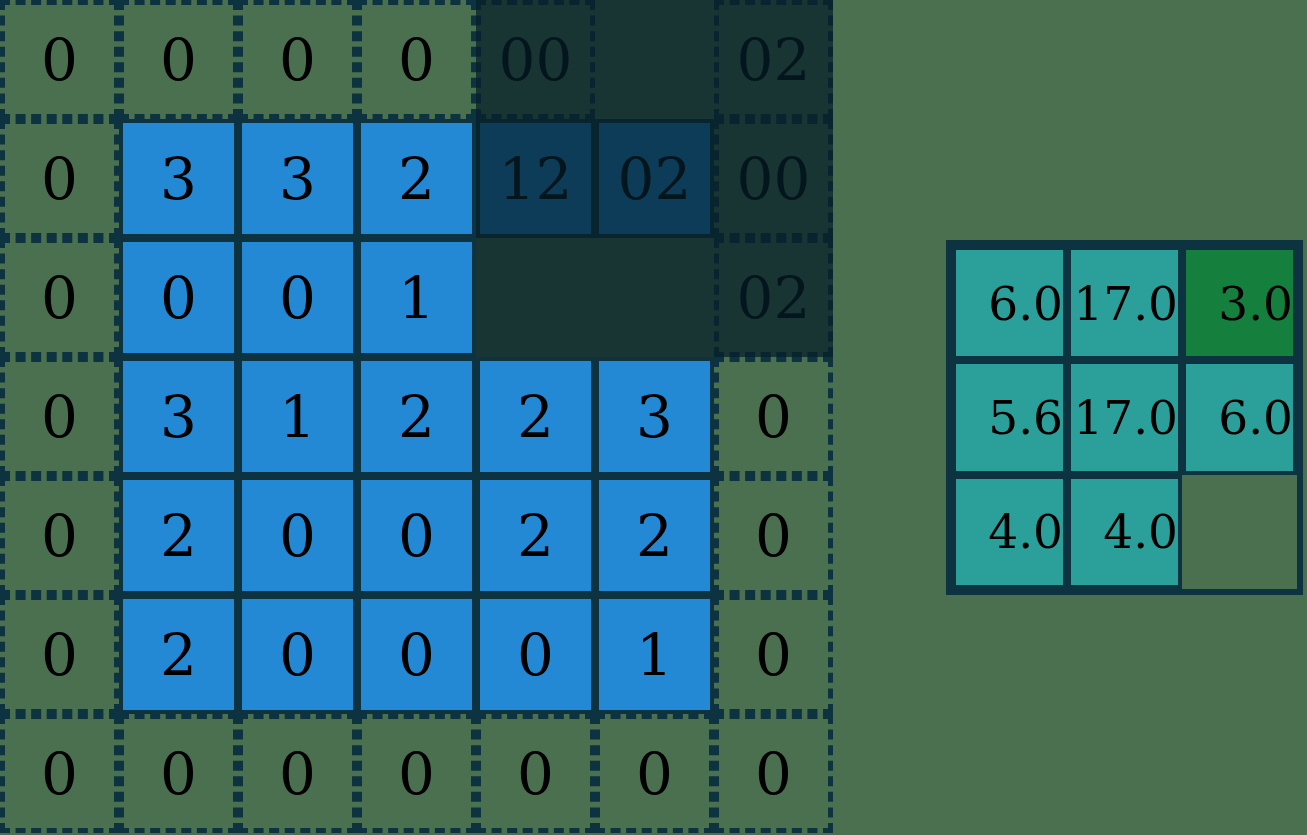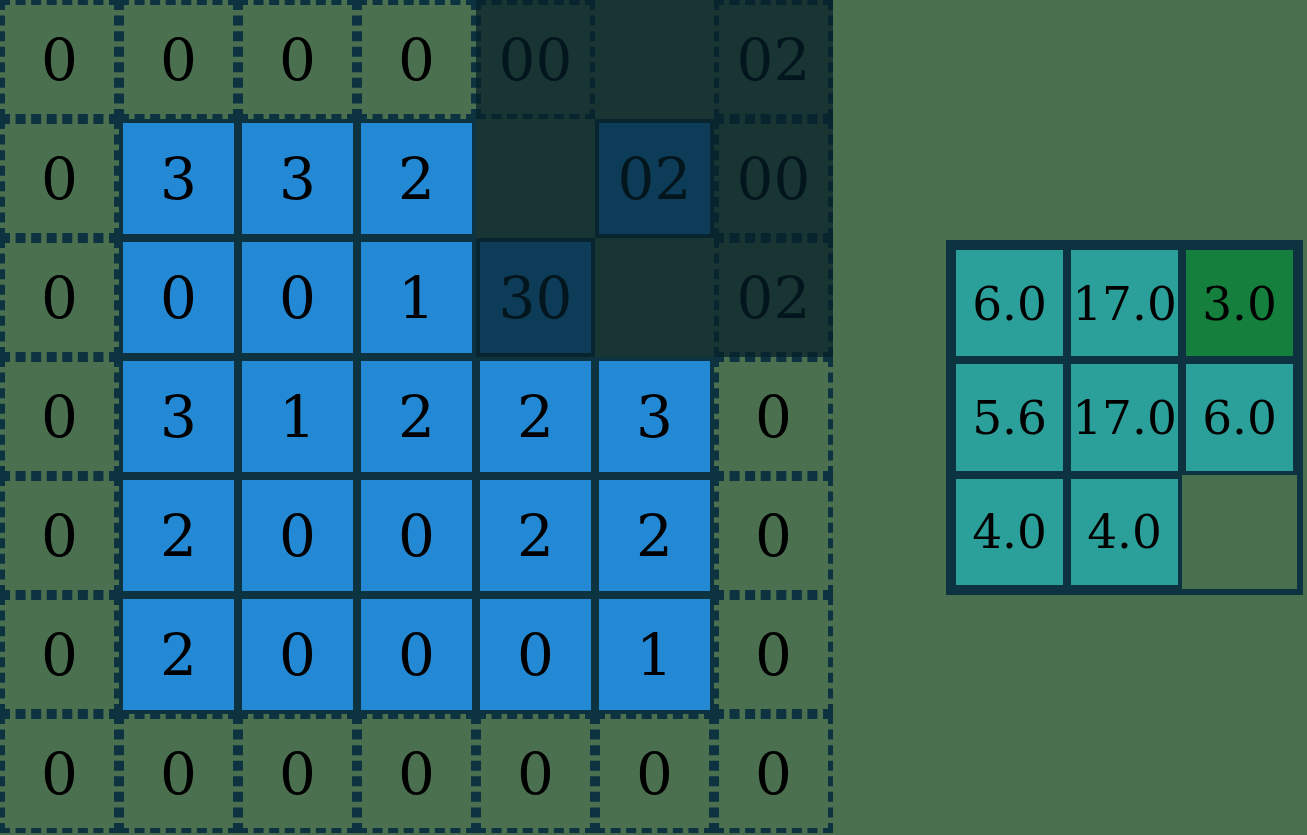--- a/index.html
+++ b/index.html
@@ -58,21 +58,21 @@
     display:grid;
     grid-template-columns:repeat(3,1fr);
     grid-template-rows:repeat(3,1fr);
   }
   .out-cell{
     box-sizing:border-box;
     background:#2ba09a;
     border:4px solid #0d3340;
     display:flex;
     align-items:center;
-    justify-content:center;
+    justify-content:flex-end;
     color:#000000;
     font-size:47px;
     line-height:1;
     overflow:hidden;
   }
   .out-cell.hl{ background:#15803d; }
 </style>
 </head>
 <body>
 
@@ -100,41 +100,41 @@
     </div>
     <div class="inner-cell" style="left: 119px; top: 119px; width: 119px; height: 119px;">
       <span>3</span>
     </div>
     <div class="inner-cell" style="left: 238px; top: 119px; width: 119px; height: 119px;">
       <span>3</span>
     </div>
     <div class="inner-cell" style="left: 357px; top: 119px; width: 119px; height: 119px;">
       <span>2</span>
     </div>
+    <div class="inner-cell" style="left: 476px; top: 119px; width: 119px; height: 119px;">
+      <span class="val">1<span class="sub">2</span></span>
+    </div>
     <div class="inner-cell" style="left: 595px; top: 119px; width: 119px; height: 119px;">
       <span class="val">0<span class="sub">2</span></span>
     </div>
     <div class="pad-cell" style="left: 714px; top: 119px; width: 119px; height: 119px;">
       <span class="val">0<span class="sub">0</span></span>
     </div>
     <div class="pad-cell" style="left: 0px; top: 238px; width: 119px; height: 119px;">
       <span>0</span>
     </div>
     <div class="inner-cell" style="left: 119px; top: 238px; width: 119px; height: 119px;">
       <span>0</span>
     </div>
     <div class="inner-cell" style="left: 238px; top: 238px; width: 119px; height: 119px;">
       <span>0</span>
     </div>
     <div class="inner-cell" style="left: 357px; top: 238px; width: 119px; height: 119px;">
       <span>1</span>
     </div>
-    <div class="inner-cell" style="left: 476px; top: 238px; width: 119px; height: 119px;">
-      <span class="val">3<span class="sub">0</span></span>
-    </div>
     <div class="pad-cell" style="left: 714px; top: 238px; width: 119px; height: 119px;">
       <span class="val">0<span class="sub">2</span></span>
     </div>
     <div class="pad-cell" style="left: 0px; top: 357px; width: 119px; height: 119px;">
       <span>0</span>
     </div>
     <div class="inner-cell" style="left: 119px; top: 357px; width: 119px; height: 119px;">
       <span>3</span>
     </div>
     <div class="inner-cell" style="left: 238px; top: 357px; width: 119px; height: 119px;">

